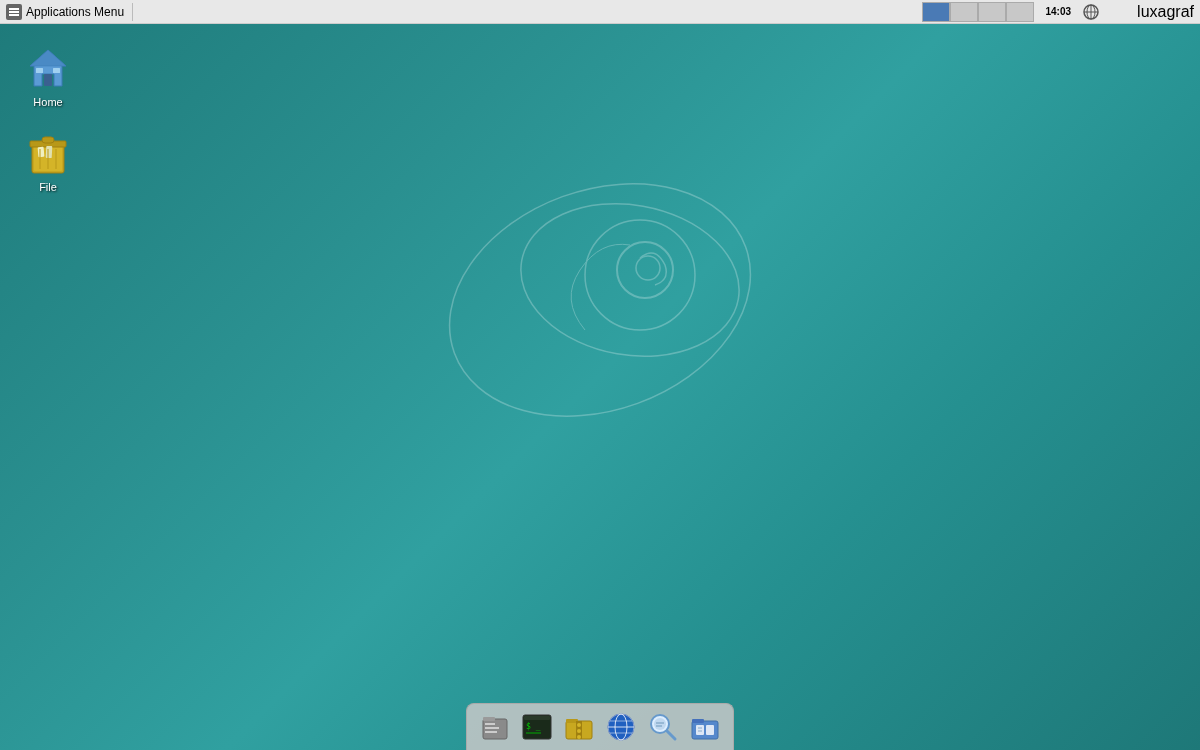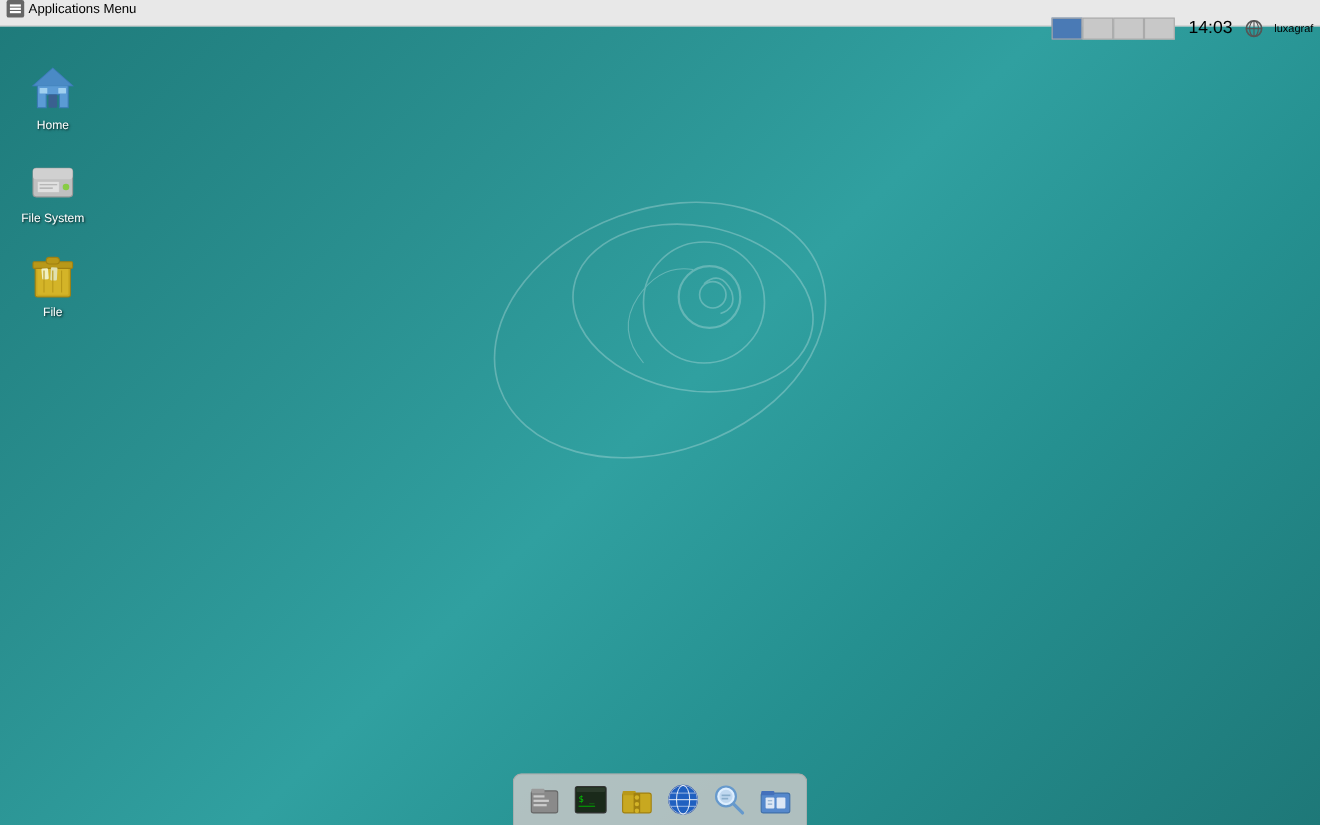--- a/index.html
+++ b/index.html
@@ -20,24 +20,23 @@
       background: linear-gradient(135deg, #1e7a7a 0%, #2a9090 30%, #30a0a0 50%, #259090 70%, #1e7878 100%);
     }
 
     
     .top-panel {
       position: absolute;
       top: 0; left: 0; right: 0;
       height: 24px;
       background: #e8e8e8;
       display: flex;
-      align-items: flex-start;
+      align-items: center;
       z-index: 100;
       border-bottom: 1px solid #ccc;
-      flex-direction: column;
     }
 
     .panel-apps-menu {
       display: flex;
       align-items: center;
       padding: 0 6px;
       font-size: 12px;
       cursor: pointer;
       height: 100%;
     }
@@ -82,43 +81,44 @@
 
     .workspace-btn.active {
       background: #4a7ab5;
     }
 
     .workspace-btn.inactive {
       background: #c8c8c8;
     }
 
     .panel-clock {
-      font-size: 16px;
+      font-size: 10px;
       padding: 0 8px;
-      font-weight: normal;
+      font-weight: bold;
     }
 
     .panel-network-icon {
       width: 20px;
       height: 20px;
       margin: 0 2px;
       display: flex;
       align-items: center;
       justify-content: center;
     }
 
     .panel-user {
-      font-size: 10px;
+      font-size: 16px;
       padding: 0 6px;
+      margin-left: 28px;
     }
 
     
     .desktop-icons {
       position: absolute;
-      top: 44px;
+      top: 32px;
       left: 0;
       display: flex;
       flex-direction: column;
       align-items: flex-start;
       padding: 8px;
       gap: 4px;
     }
 
     .desktop-icon {
       display: flex;
@@ -261,37 +261,20 @@
 
           <rect x="18" y="28" width="8" height="12" fill="#3a6090" rx="1"></rect>
 
           <rect x="10" y="22" width="7" height="5" fill="#a0d0f0" rx="0.5"></rect>
           <rect x="27" y="22" width="7" height="5" fill="#a0d0f0" rx="0.5"></rect>
         </svg>
       </div>
       <span class="icon-label">Home</span>
     </div>
 
-    <div class="desktop-icon">
-      <div class="icon-img">
-        <svg width="44" height="40" viewBox="0 0 44 40">
-
-          <rect x="4" y="8" width="36" height="26" rx="3" fill="#c0c0c0" stroke="#999" stroke-width="1"></rect>
-          <rect x="4" y="8" width="36" height="10" rx="3" fill="#d0d0d0"></rect>
-
-          <rect x="8" y="20" width="20" height="10" rx="1" fill="#e0e0e0" stroke="#bbb" stroke-width="0.5"></rect>
-
-          <circle cx="34" cy="25" r="3" fill="#88cc44"></circle>
-
-          <line x1="10" y1="23" x2="26" y2="23" stroke="#aaa" stroke-width="1"></line>
-          <line x1="10" y1="26" x2="22" y2="26" stroke="#aaa" stroke-width="1"></line>
-        </svg>
-      </div>
-      <span class="icon-label">File System</span>
-    </div>
 
     <div class="desktop-icon">
       <div class="icon-img">
         <svg width="44" height="48" viewBox="0 0 44 48">
 
           <rect x="6" y="16" width="32" height="28" rx="2" fill="#c8a820" stroke="#a08010" stroke-width="1"></rect>
 
           <rect x="8" y="18" width="28" height="24" rx="1" fill="#d4b428"></rect>
 
           <rect x="4" y="12" width="36" height="6" rx="1" fill="#b89818" stroke="#a08010" stroke-width="1"></rect>

